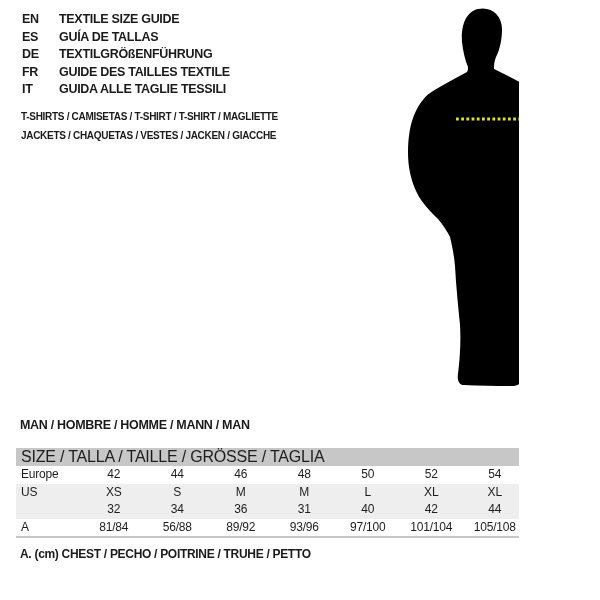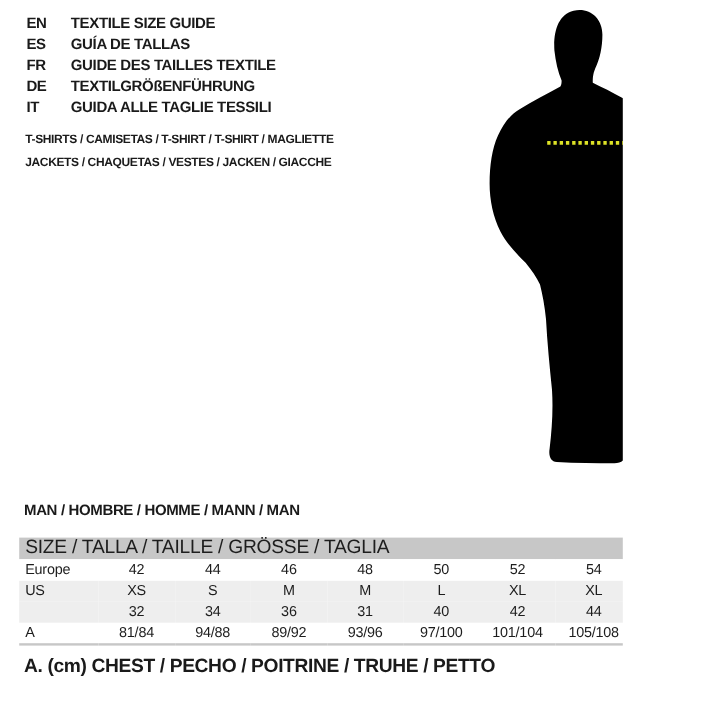--- a/index.html
+++ b/index.html
@@ -26,43 +26,43 @@
   table.size-table { position:absolute; left:16px; top:448px; width:574px; border-collapse:collapse; table-layout:fixed;
                      font-size:12px; letter-spacing:-0.2px; color:#1d1d1d; border-bottom:2px solid #c7c7c7; }
   table.size-table col.lblcol { width:66px; }
   table.size-table th { height:15px; text-align:left; font-weight:400; font-size:16px; padding-left:5px; }
   table.size-table td { height:17.5px; line-height:17.5px; text-align:center; padding:0; font-weight:400;margin-left:36px; }
   table.size-table td.lbl { text-align:left; padding-left:5px; }
   .row-white { background:#ffffff; }
   .row-gray  { background:#eeeeee; }
 
   
-  .footnote { position:absolute; left:20px; top:547px; font-size:16px; font-weight:700; letter-spacing:-0.3px; }
+  .footnote { position:absolute; left:20px; top:547px; font-size:12px; font-weight:700; letter-spacing:-0.3px; }
 </style>
 </head>
 <body>
 
 <div class="canvas">
 
   <div class="lang-list">
     <div class="lang-row">
       <span class="lang-code">EN</span>
       <span class="lang-label">TEXTILE SIZE GUIDE</span>
     </div>
     <div class="lang-row">
       <span class="lang-code">ES</span>
       <span class="lang-label">GUÍA DE TALLAS</span>
     </div>
     <div class="lang-row">
+      <span class="lang-code">DE</span>
+      <span class="lang-label">TEXTILGRÖßENFÜHRUNG</span>
+    </div>
+    <div class="lang-row">
       <span class="lang-code">FR</span>
       <span class="lang-label">GUIDE DES TAILLES TEXTILE</span>
-    </div>
-    <div class="lang-row">
-      <span class="lang-code">DE</span>
-      <span class="lang-label">TEXTILGRÖßENFÜHRUNG</span>
     </div>
     <div class="lang-row">
       <span class="lang-code">IT</span>
       <span class="lang-label">GUIDA ALLE TAGLIE TESSILI</span>
     </div>
   </div>
 
   <div class="product-lines">
     <div>T-SHIRTS / CAMISETAS / T-SHIRT / T-SHIRT / MAGLIETTE</div>
     <div>JACKETS / CHAQUETAS / VESTES / JACKEN / GIACCHE</div>
@@ -158,21 +158,21 @@
         <td>36</td>
         <td>31</td>
         <td>40</td>
         <td>42</td>
         <td>44</td>
         <td>46</td>
       </tr>
       <tr class="row-white">
         <td class="lbl">A</td>
         <td>81/84</td>
-        <td>94/88</td>
+        <td>56/88</td>
         <td>89/92</td>
         <td>93/96</td>
         <td>97/100</td>
         <td>101/104</td>
         <td>105/108</td>
         <td>109/100</td>
       </tr>
     </tbody>
   </table>
 

